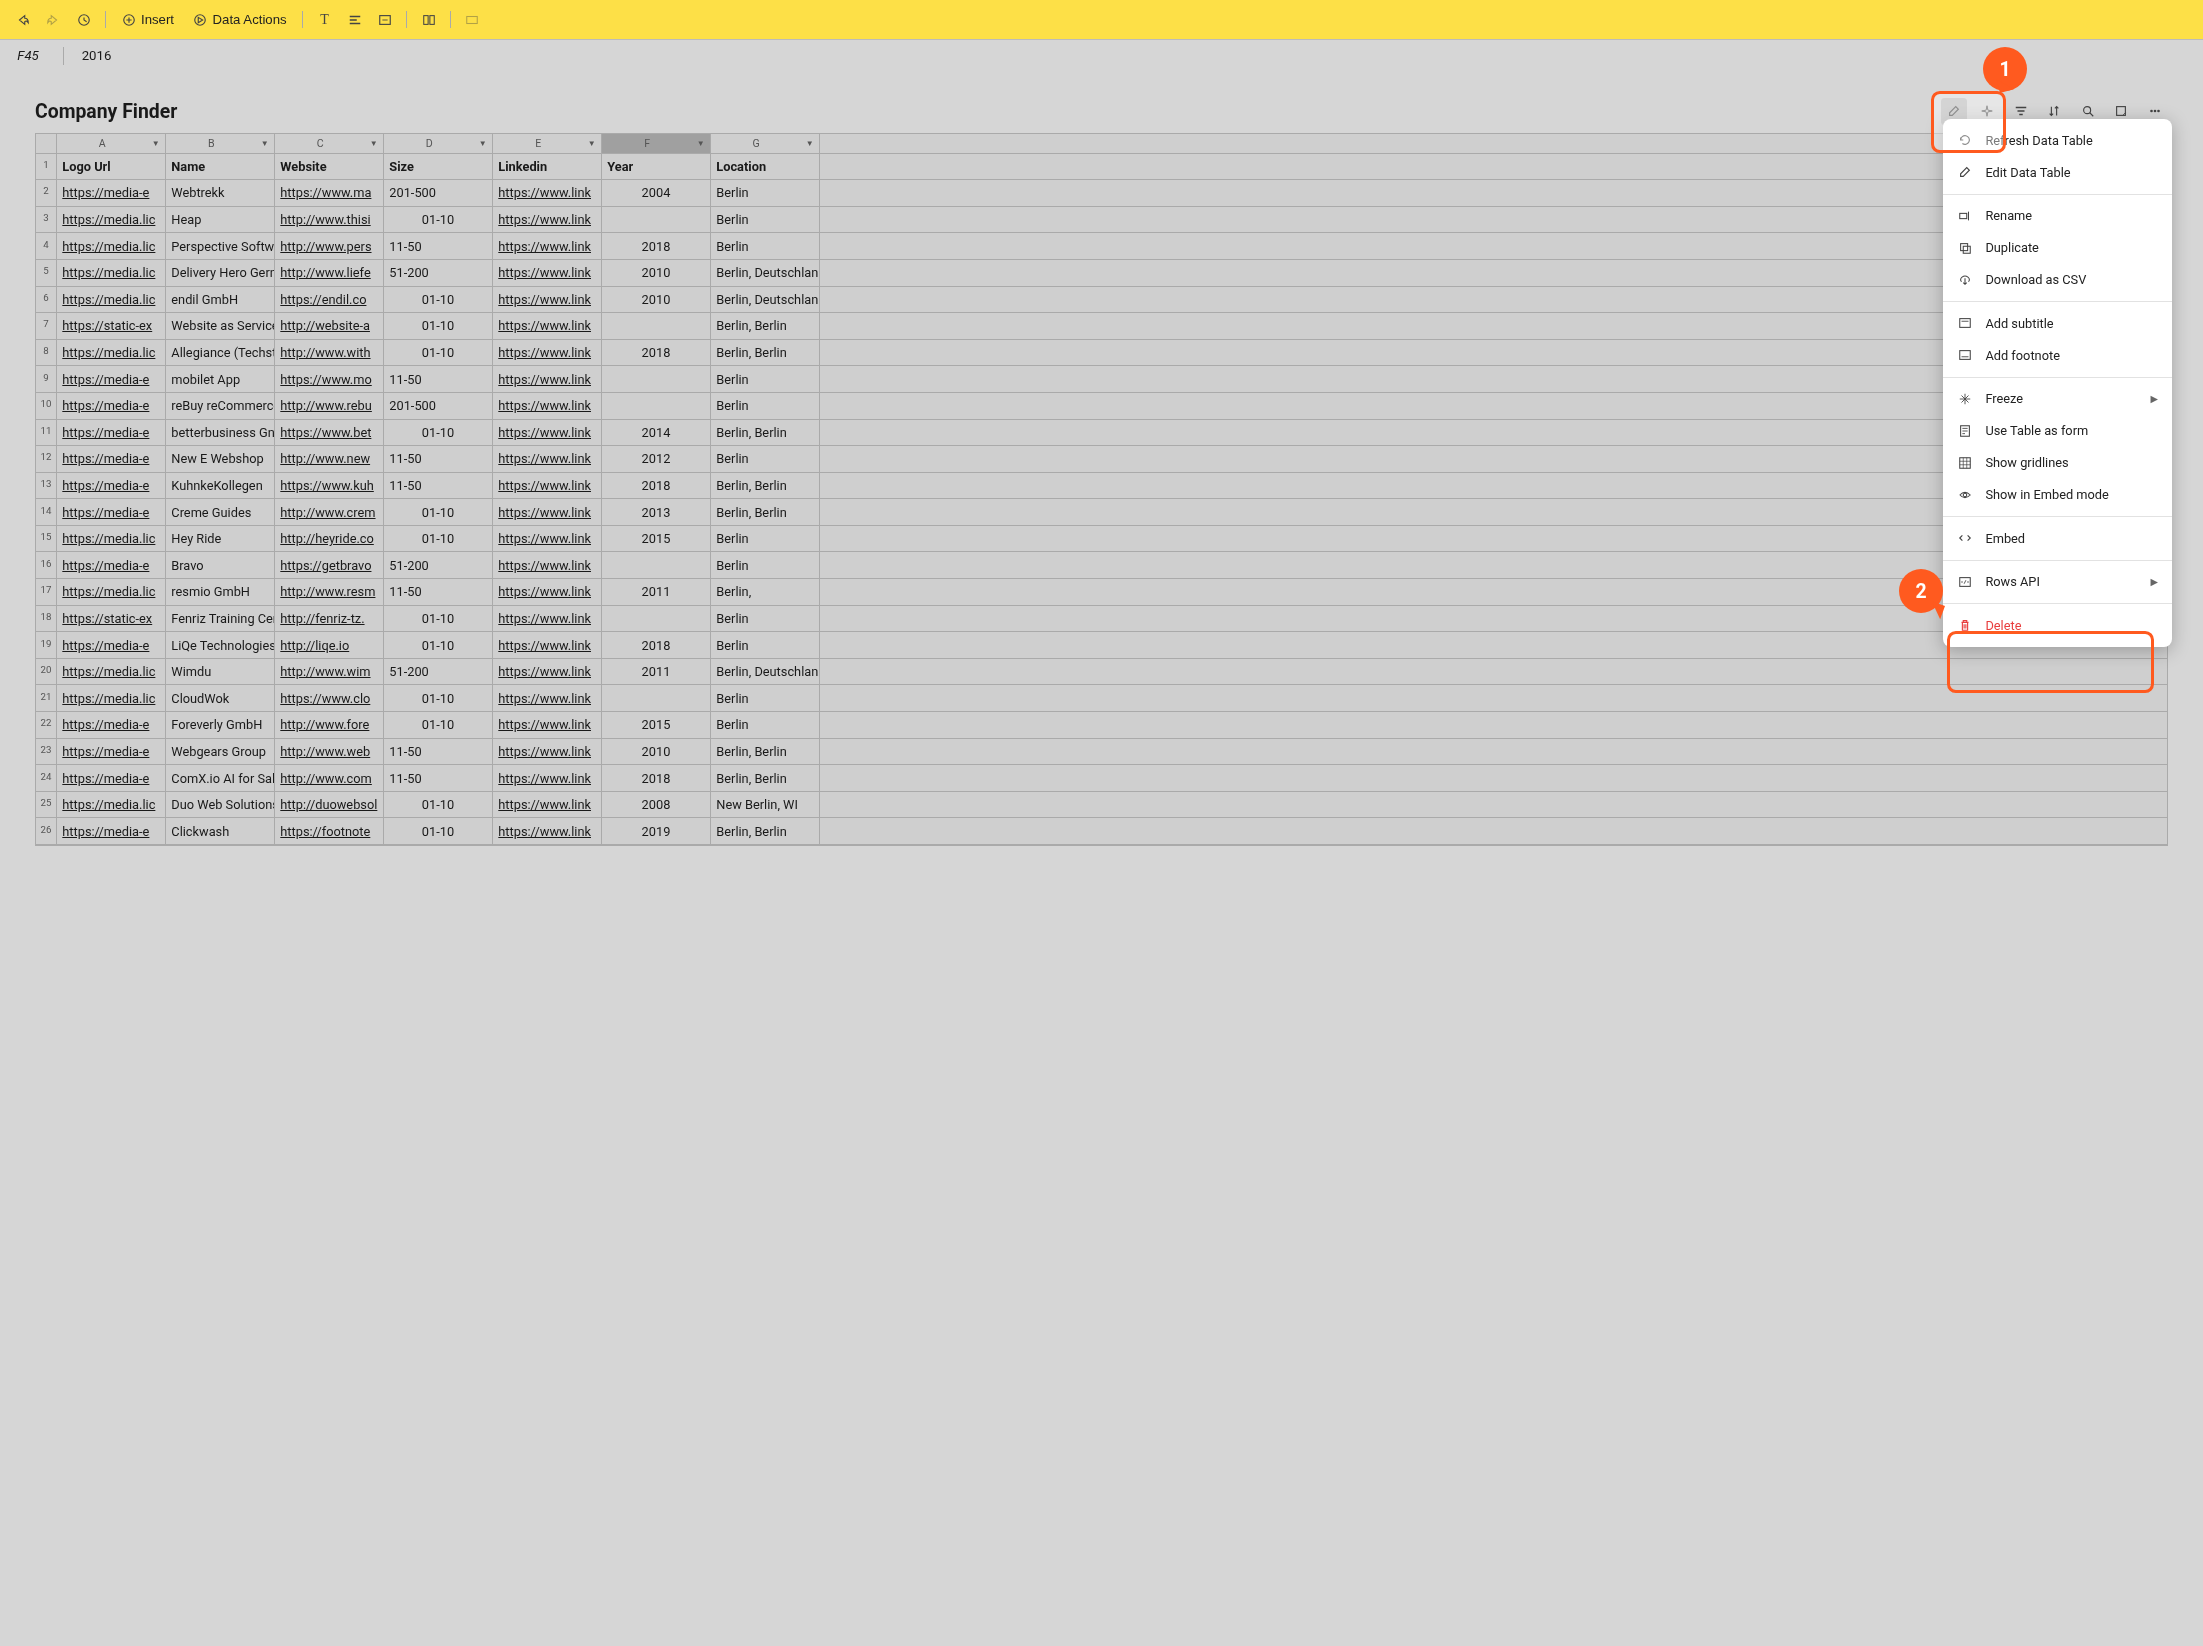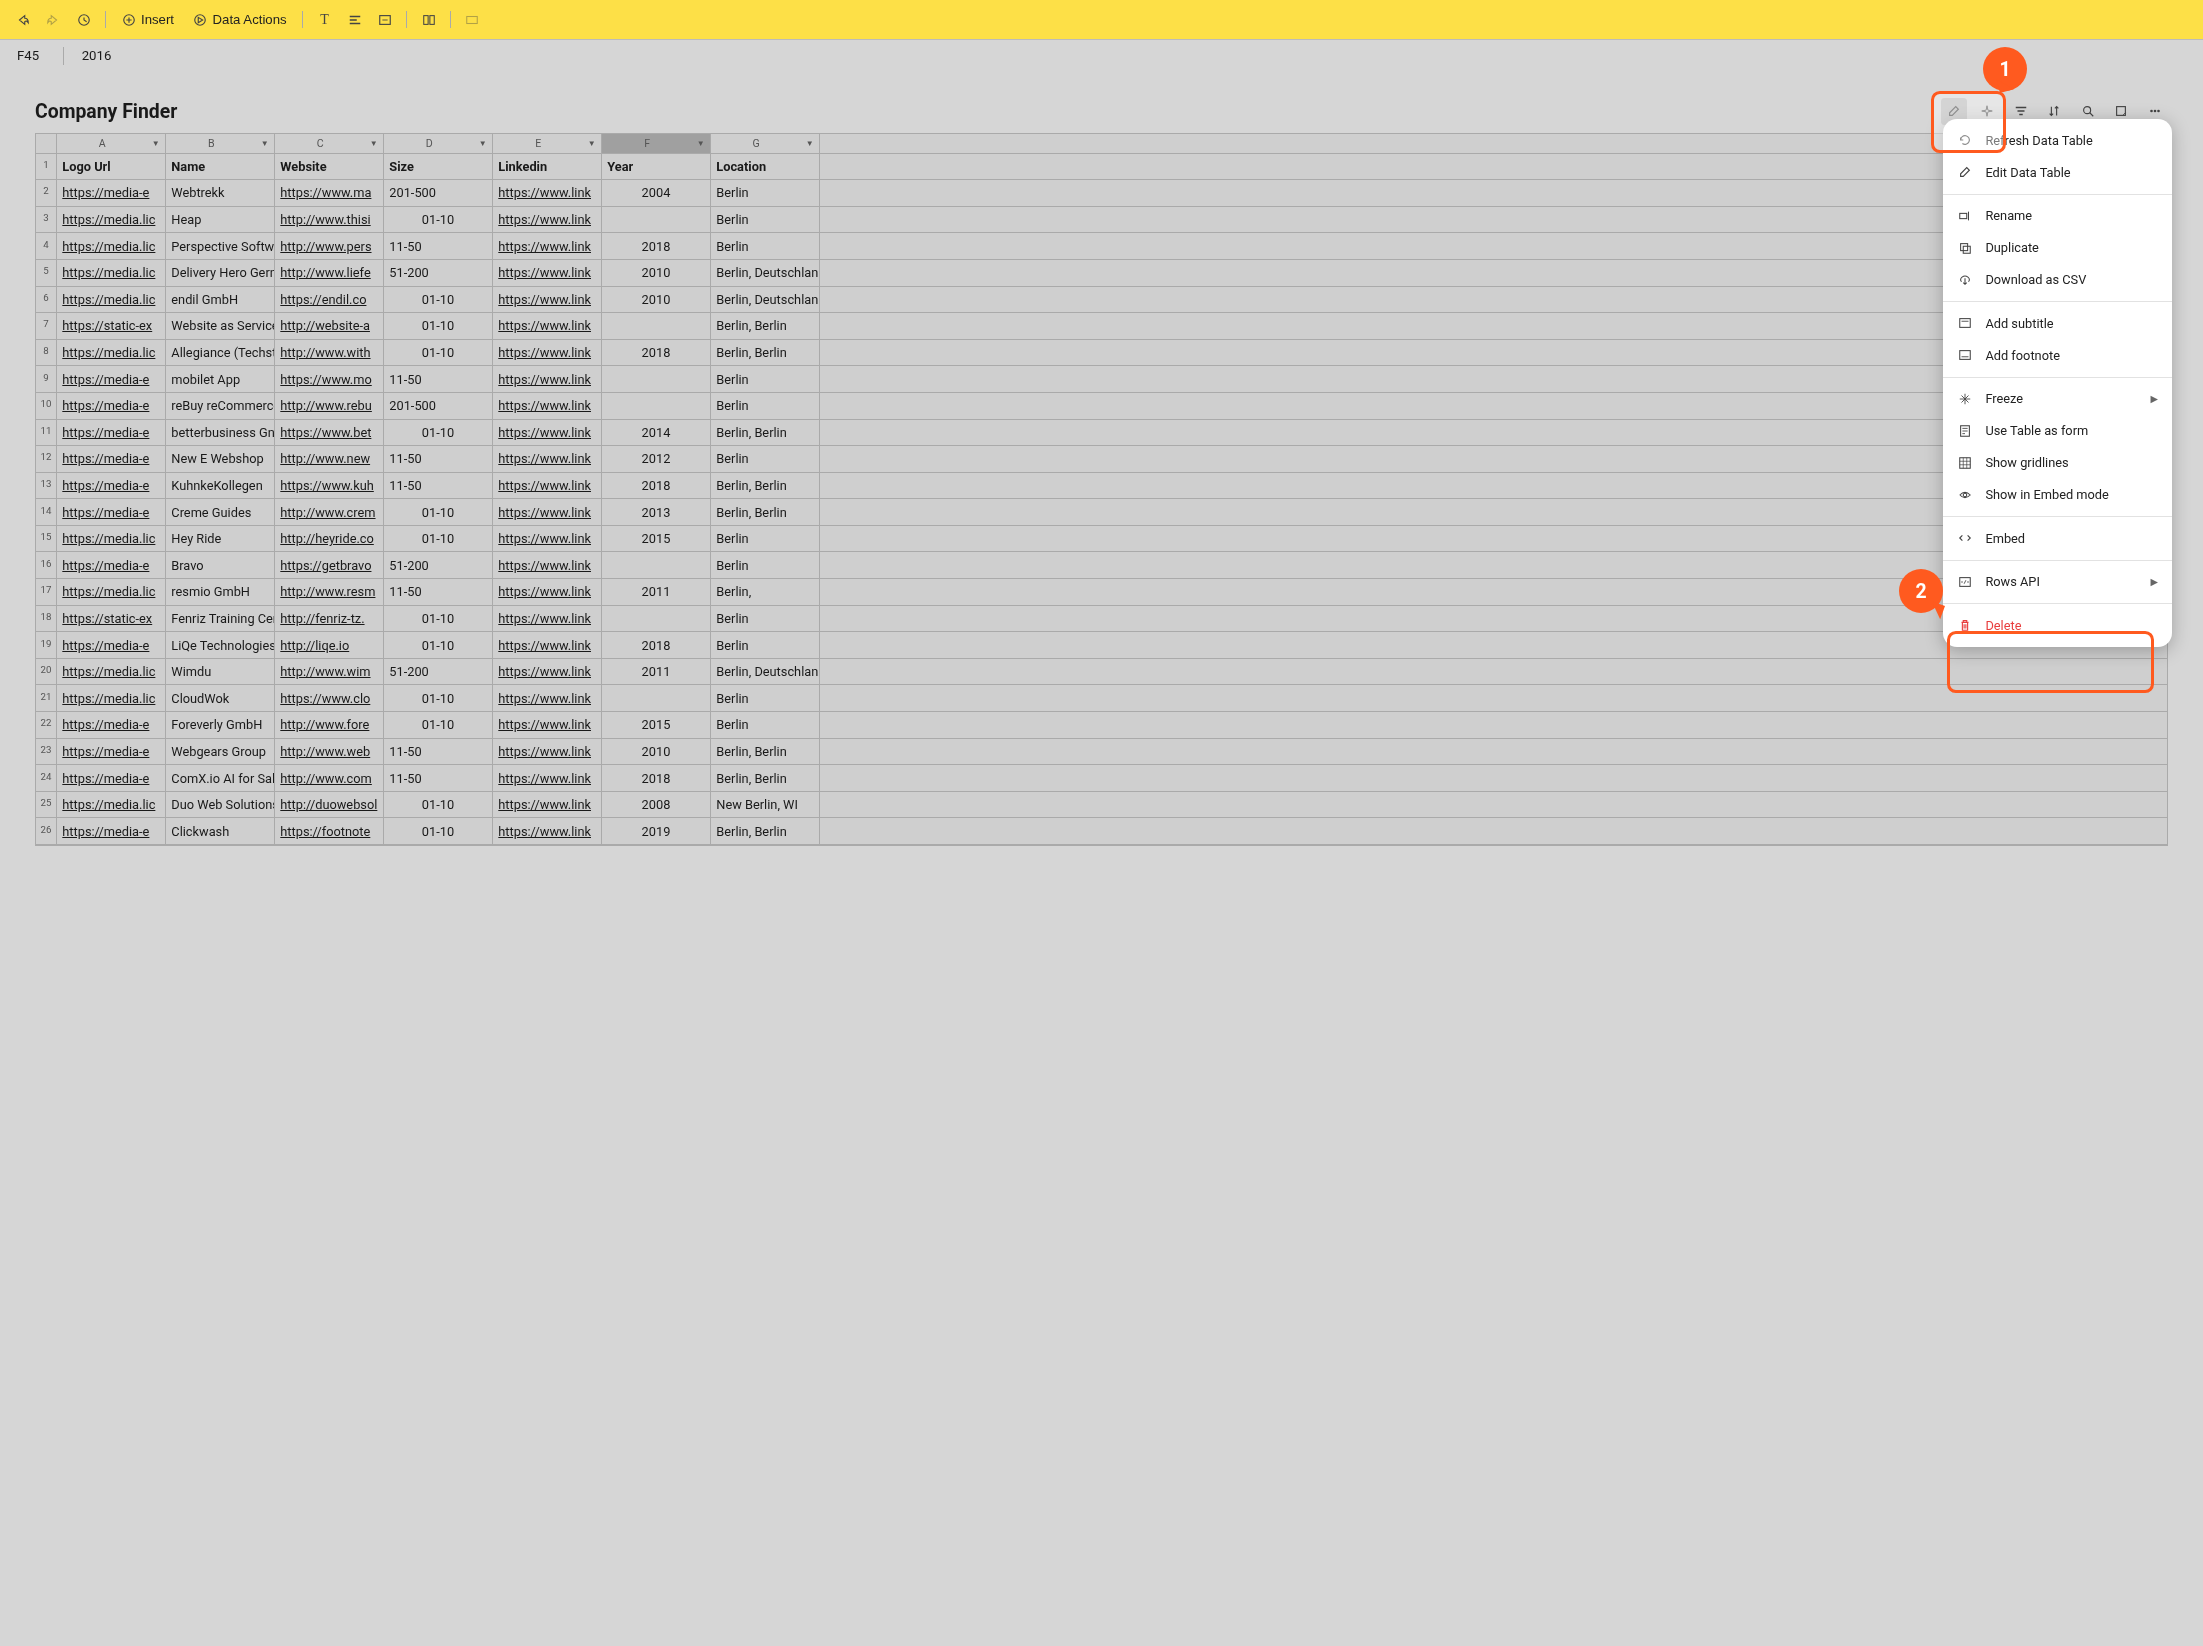--- a/index.html
+++ b/index.html
@@ -45,20 +45,21 @@
       display: flex;
       align-items: center;
       padding: 7px 10.6px;
       background: #d6d6d6;
       gap: 17.6px;
       font-size: 13.2px;
     }
     .cell-ref {
       min-width: 35px;
       text-align: center;
+      font-style: italic;
     }
     .cell-ref-sep {
       width: 0.9px;
       height: 17.6px;
       background: #aaa;
     }
     .page-body {
       padding: 26.5px 35px;
     }
     .table-header {
@@ -170,21 +171,21 @@
     .col-D { width: 109px; }
     .col-E { width: 109px; }
     .col-F { width: 109px; }
     .col-G { width: 109px; }
     .context-menu {
       position: absolute;
       top: 119px;
       right: 31px;
       width: 229px;
       background: #fff;
-      border-radius: 14px;
+      border-radius: 8px;
       box-shadow: 0 3.5px 17.6px rgba(0,0,0,0.25);
       padding: 5.3px 0;
       z-index: 100;
     }
     .menu-item {
       display: flex;
       align-items: center;
       padding: 8px 14px;
       gap: 12.4px;
       cursor: pointer;

